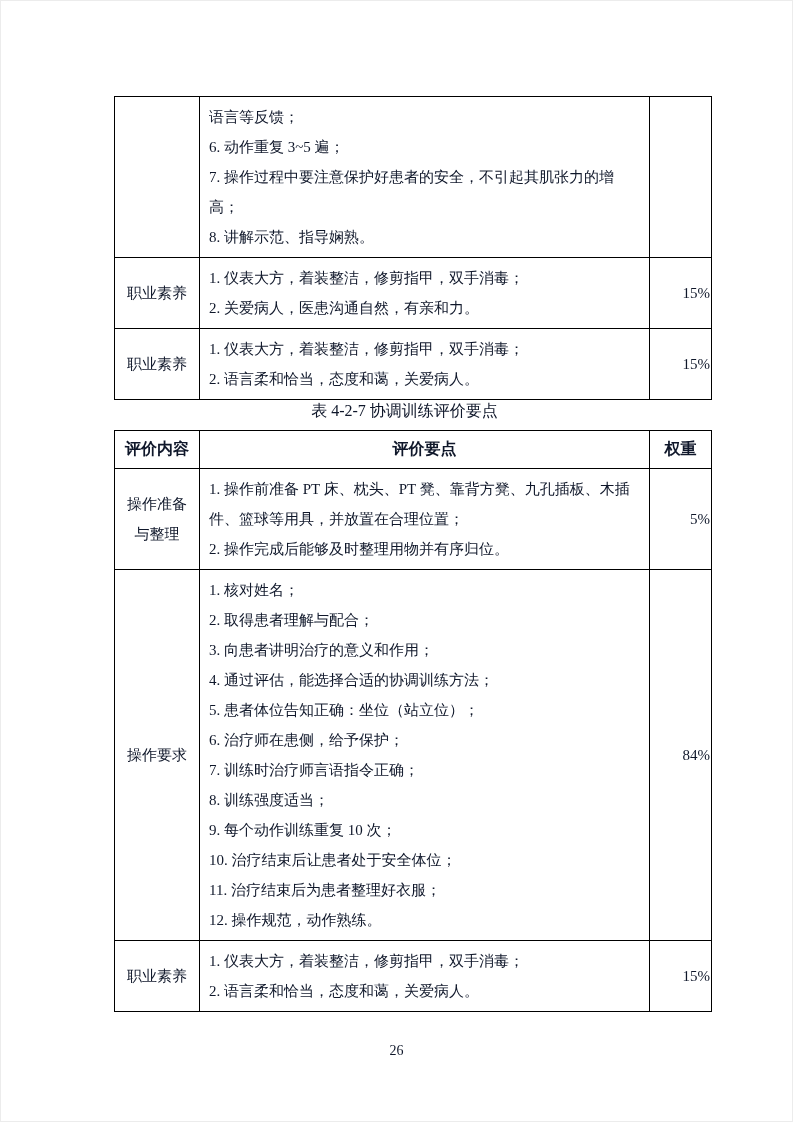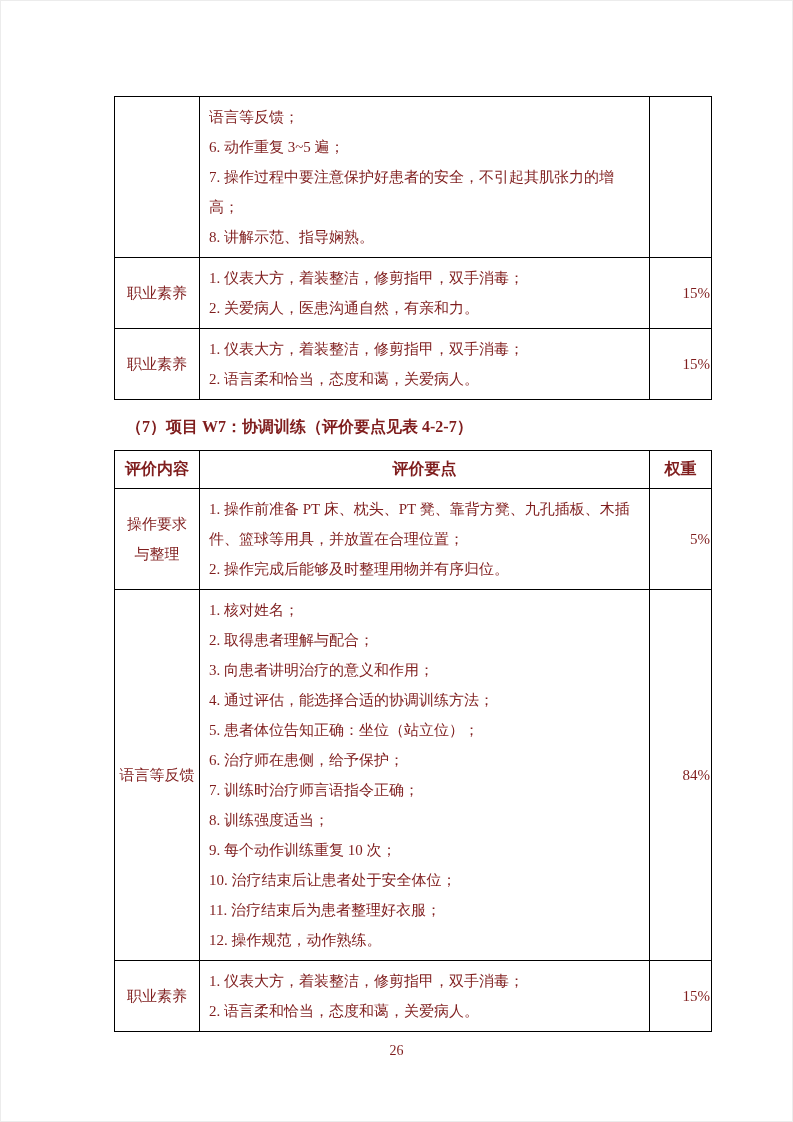--- a/index.html
+++ b/index.html
@@ -3,21 +3,21 @@
 <meta charset="utf-8">
 <style>
   * { box-sizing: border-box; }
   html, body { margin: 0; padding: 0; background: #ffffff; }
   .page {
     position: relative;
     width: 793px;
     height: 1122px;
     margin: 0 auto;
     background: #ffffff;
-    color: #7f1d1d;
+    color: #0f172a;
     font-family: "Liberation Serif", serif;
     padding: 95px 83px 0 113px;
     border: 1px solid #ececec;
     overflow: hidden;
   }
   .doc-table {
     border-collapse: collapse;
     table-layout: fixed;
     width: 597px;
   }
@@ -105,46 +105,46 @@
       </tr>
       <tr>
         <td class="label-cell">职业素养</td>
         <td class="points-cell">1. 仪表大方，着装整洁，修剪指甲，双手消毒；
 2. 语言柔和恰当，态度和蔼，关爱病人。</td>
         <td class="weight-cell">15%</td>
       </tr>
     </tbody>
   </table>
 
-  <p class="section-heading">（7）项目 W7：协调训练（评价要点见表 4-2-7）</p>
 
+  <p class="table-caption">表 4-2-7 协调训练评价要点</p>
 
   <table class="doc-table main-table">
     <colgroup>
       <col class="col-label">
       <col class="col-points">
       <col class="col-weight">
     </colgroup>
     <thead>
       <tr>
         <th>评价内容</th>
         <th>评价要点</th>
         <th>权重</th>
       </tr>
     </thead>
     <tbody>
       <tr>
-        <td class="label-cell">操作要求
+        <td class="label-cell">操作准备
 与整理</td>
         <td class="points-cell">1. 操作前准备 PT 床、枕头、PT 凳、靠背方凳、九孔插板、木插件、篮球等用具，并放置在合理位置；
 2. 操作完成后能够及时整理用物并有序归位。</td>
         <td class="weight-cell">5%</td>
       </tr>
       <tr>
-        <td class="label-cell">语言等反馈</td>
+        <td class="label-cell">操作要求</td>
         <td class="points-cell">1. 核对姓名；
 2. 取得患者理解与配合；
 3. 向患者讲明治疗的意义和作用；
 4. 通过评估，能选择合适的协调训练方法；
 5. 患者体位告知正确：坐位（站立位）；
 6. 治疗师在患侧，给予保护；
 7. 训练时治疗师言语指令正确；
 8. 训练强度适当；
 9. 每个动作训练重复 10 次；
 10. 治疗结束后让患者处于安全体位；

